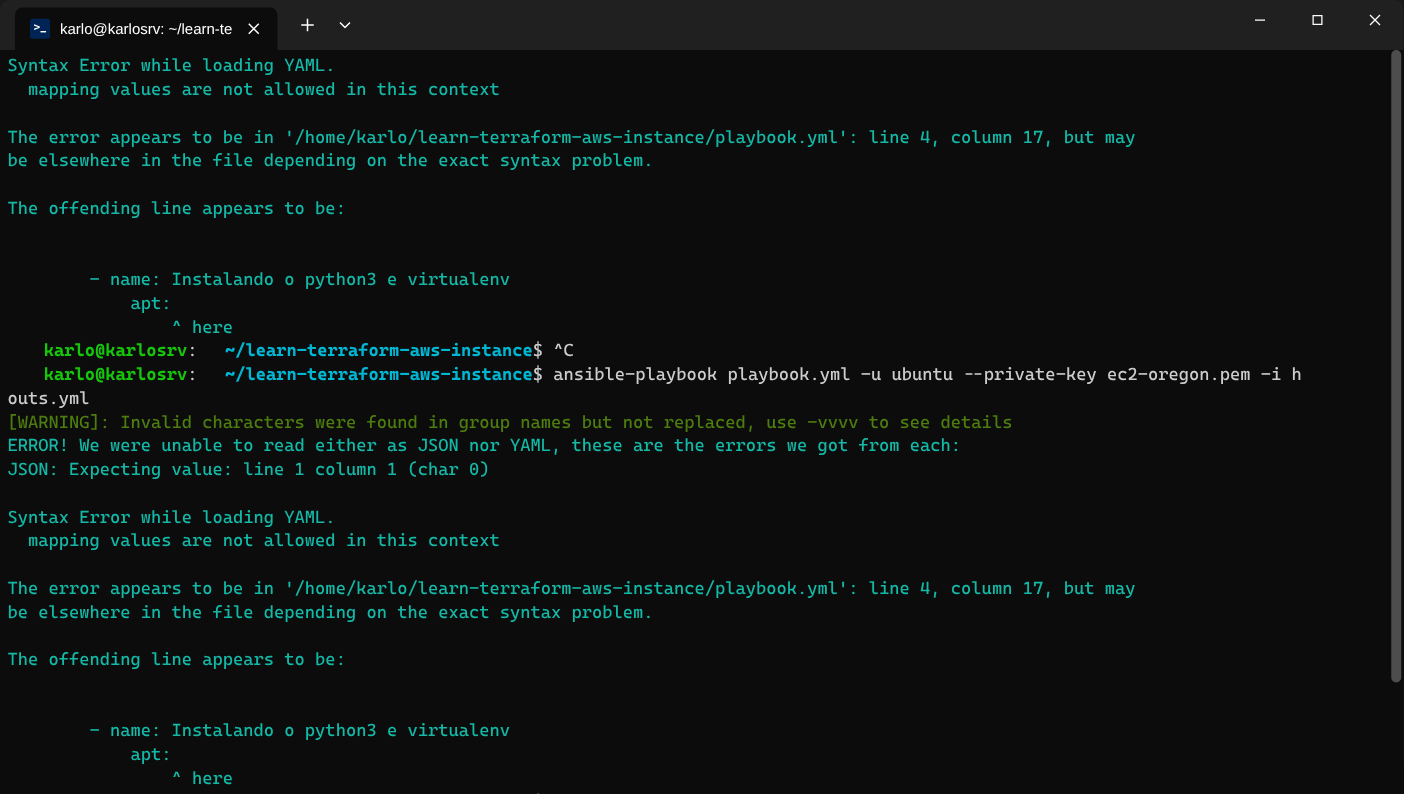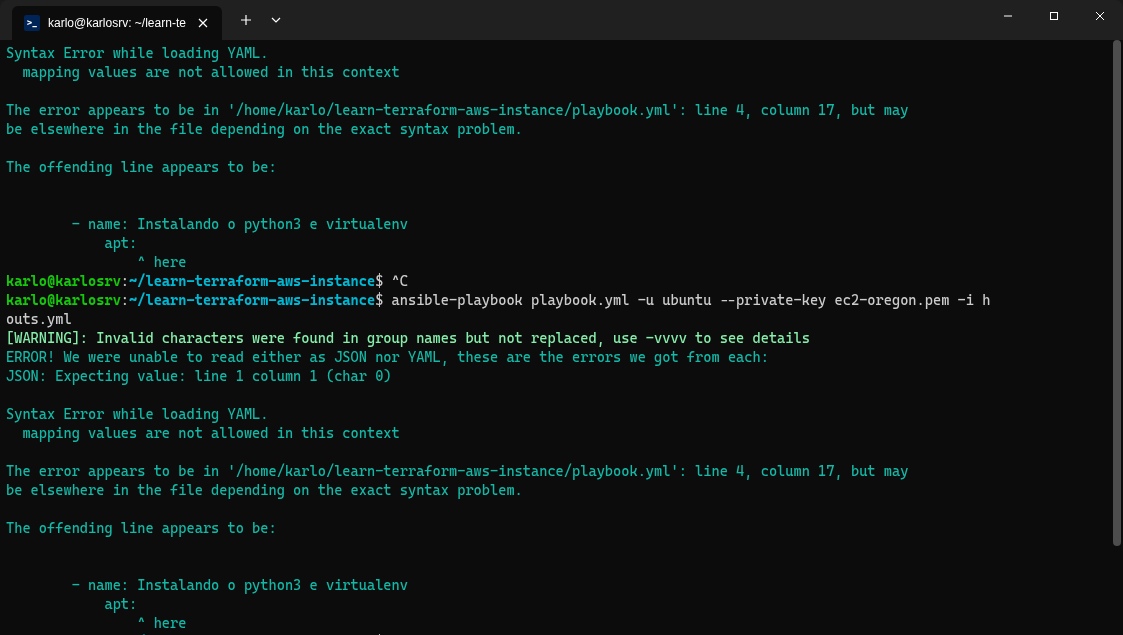--- a/index.html
+++ b/index.html
@@ -129,24 +129,24 @@
     .scrollbar-thumb {
       position: absolute;
       right: 0;
       top: 0;
       width: 8px;
       height: 85%;
       background: #4d4d4d;
       border-radius: 4px;
     }
     .red { color: #14b8a6; }
-    .green { color: #16c60c; font-weight: bold; }
-    .cyan { color: #00b8d4; font-weight: bold; }
+    .green { color: #16c60c; font-weight: bold; margin-left: 29px; }
+    .cyan { color: #00b8d4; font-weight: bold; margin-left: 22px; }
     .white { color: #cccccc; }
-    .magenta { color: #86efac; }
+    .magenta { color: #4d7c0f; }
     .dollar { color: #cccccc; }
   </style>
 </head>
 <body>
 
 <div class="titlebar">
   <div class="tab">
     <div class="tab-icon">
       <span>&gt;_</span>
     </div>

